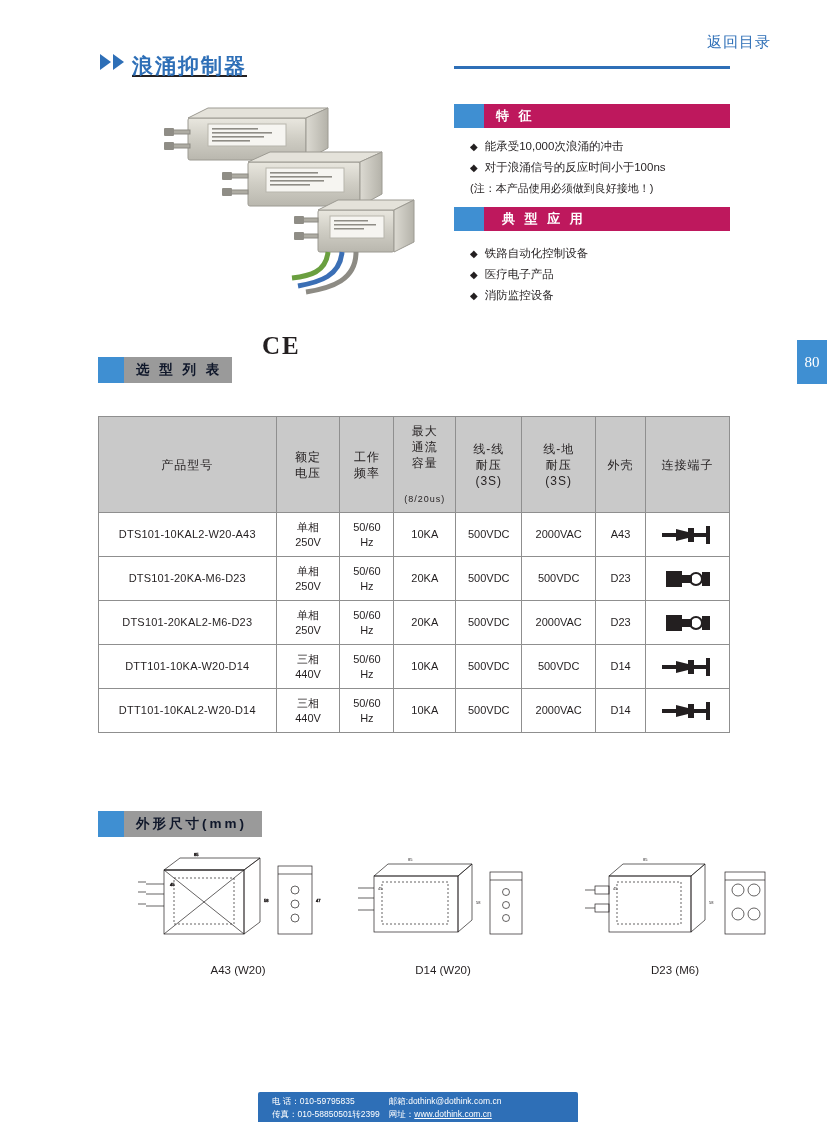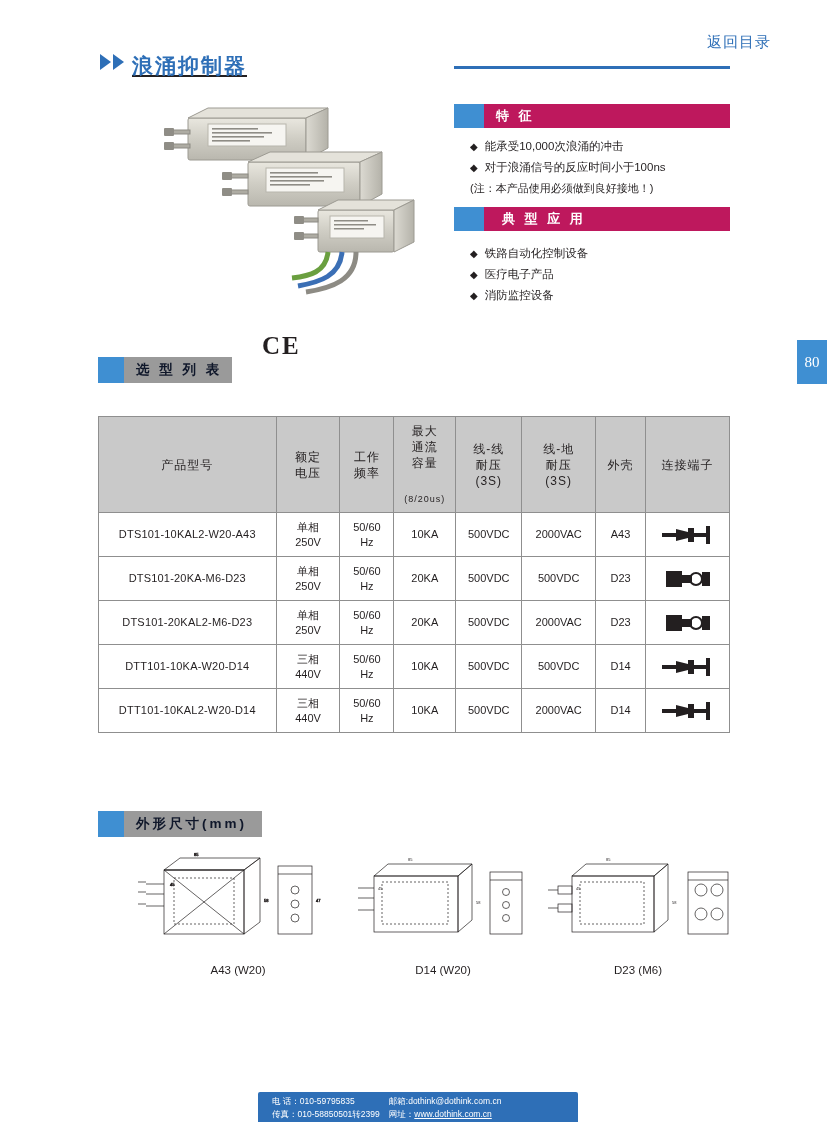--- a/index.html
+++ b/index.html
@@ -442,21 +442,21 @@
       </g>
       <g font-size="4" fill="#231f20" font-family="Liberation Sans, sans-serif">
         <text x="60" y="9">85</text>
         <text x="128" y="52">58</text>
         <text x="30" y="38">45</text>
       </g>
     </svg>
     <div class="dimcap">D14 (W20)</div>
   </div>
 
-  <div class="dimgroup" style="left:440px; width:200px; height:130px;">
+  <div class="dimgroup" style="left:477px; width:200px; height:130px;">
     <svg width="200" height="110" viewBox="0 0 200 110">
       <g fill="none" stroke="#231f20" stroke-width="0.7">
         <rect x="34" y="24" width="82" height="56"></rect>
         <polygon points="34,24 48,12 130,12 116,24"></polygon>
         <polygon points="116,24 130,12 130,68 116,80"></polygon>
         <rect x="42" y="30" width="64" height="42" stroke-dasharray="2 2"></rect>
         <rect x="20" y="34" width="14" height="8"></rect>
         <rect x="20" y="52" width="14" height="8"></rect>
         <path d="M10 38 H20 M10 56 H20"></path>
         <rect x="150" y="20" width="40" height="62"></rect>

